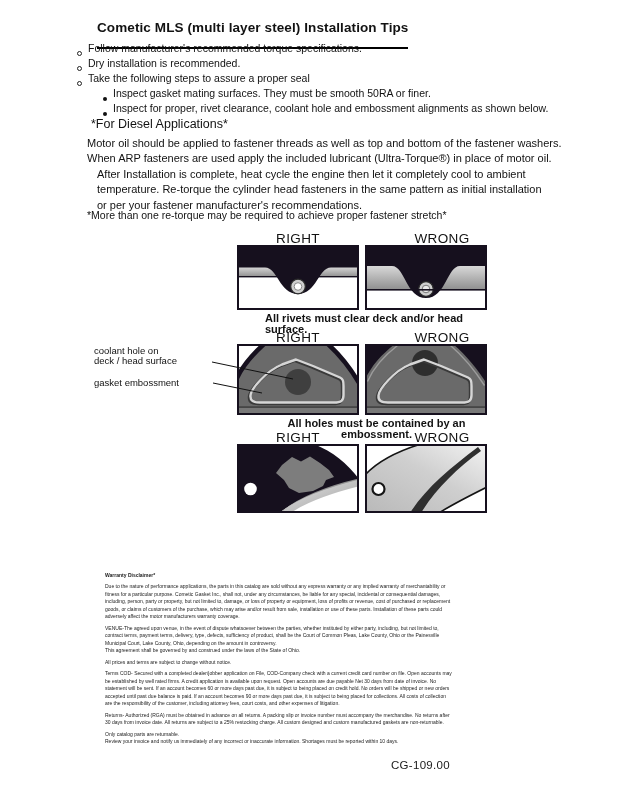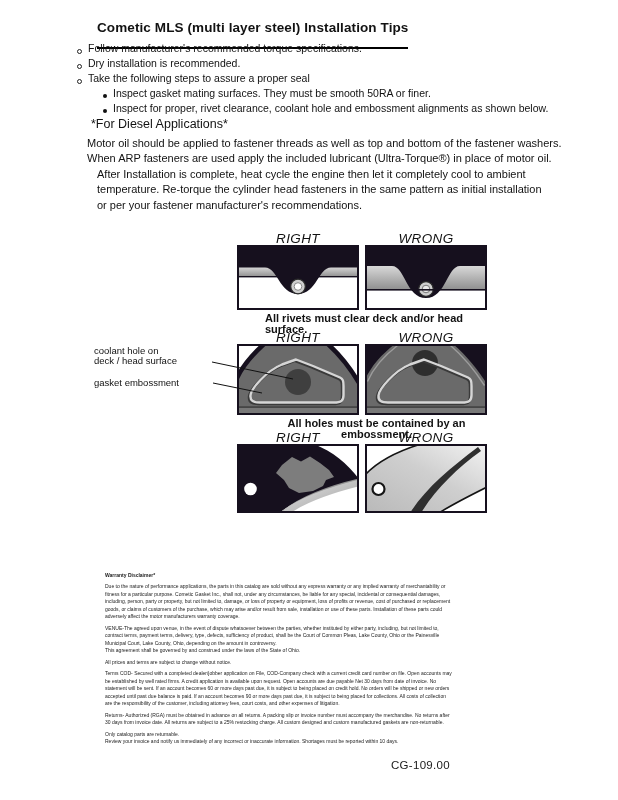--- a/index.html
+++ b/index.html
@@ -4,34 +4,34 @@
 <style>
   html,body{margin:0;padding:0;background:#fff;}
   .page{position:relative;width:618px;height:800px;background:#ffffff;
         font-family:"Liberation Sans", sans-serif;color:#121212;overflow:hidden;}
   .abs{position:absolute;}
 
   .title{left:97px;top:20px;font-size:13.5px;font-weight:bold;letter-spacing:.1px;
          border-bottom:2px solid #000;padding-bottom:12px;display:inline-block;}
 
   .bullets{left:77px;top:41px;font-size:10.5px;line-height:15px;width:500px;}
-  .bullet-row{display:flex;align-items:center;}
+  .bullet-row{display:flex;align-items:flex-end;}
   .dot{flex:0 0 auto;width:3px;height:3px;border-radius:50%;margin:5px 6px 0 0;}
   .dot.open{border:1px solid #222;}
   .dot.filled{width:4px;height:4px;background:#111;margin-top:5px;}
   .sub{margin-left:26px;}
 
   .diesel-heading{left:91px;top:117px;font-size:12.5px;font-weight:normal;}
   .para{font-size:11px;line-height:15.3px;white-space:pre-line;}
   .para1{left:87px;top:136px;width:500px;}
   .para2{left:97px;top:167px;width:500px;}
   .note{left:87px;top:209px;width:500px;font-size:10.5px;}
 
   .diag-row{position:absolute;width:251px;}
-  .diag-headers{display:flex;gap:6px;font-size:13.5px;letter-spacing:.4px;height:13px;font-style:italic;}
+  .diag-headers{display:flex;gap:22px;font-size:13.5px;letter-spacing:.4px;height:13px;}
   .diag-headers span{flex:0 0 122px;text-align:center;}
   .panels{display:flex;gap:6px;margin-top:1px;}
   .panels svg{display:block;}
   .caption{font-size:11px;font-weight:bold;margin-top:3px;white-space:pre-line;line-height:10.8px;margin-left:28px;}
   .caption.center{text-align:center;}
 
   .r2labels{left:94px;width:116px;font-size:9.5px;line-height:9.8px;
             white-space:pre-line;}
   .leader-svg{left:140px;top:340px;pointer-events:none;z-index:5;}
 
@@ -88,20 +88,21 @@
       <span>Inspect for proper, rivet clearance, coolant hole and embossment alignments as shown below.</span>
     </div>
   </div>
 
   <div class="abs diesel-heading">*For Diesel Applications*</div>
   <div class="abs para para1">Motor oil should be applied to fastener threads as well as top and bottom of the fastener washers.
 When ARP fasteners are used apply the included lubricant (Ultra-Torque®) in place of motor oil.</div>
   <div class="abs para para2">After Installation is complete, heat cycle the engine then let it completely cool to ambient
 temperature. Re-torque the cylinder head fasteners in the same pattern as initial installation
 or per your fastener manufacturer's recommendations.</div>
+  <div class="abs note">*More than one re-torque may be required to achieve proper fastener stretch*</div>
 
   <div class="diag-row" style="left:237px;top:231px;">
     <div class="diag-headers">
       <span>RIGHT</span>
       <span>WRONG</span>
     </div>
     <div class="panels">
       <svg width="122" height="65" viewBox="0 0 122 65">
         <rect width="122" height="65" fill="#ffffff"></rect>
         <rect x="2" y="22" width="118" height="10" fill="url(#wedgeG)"></rect>

